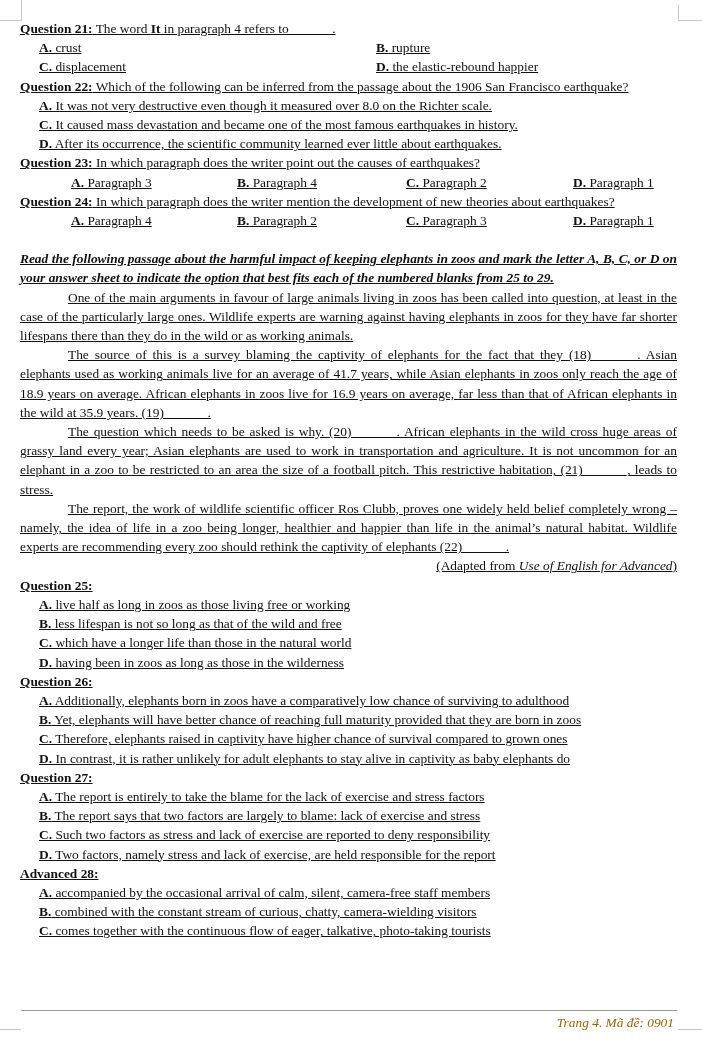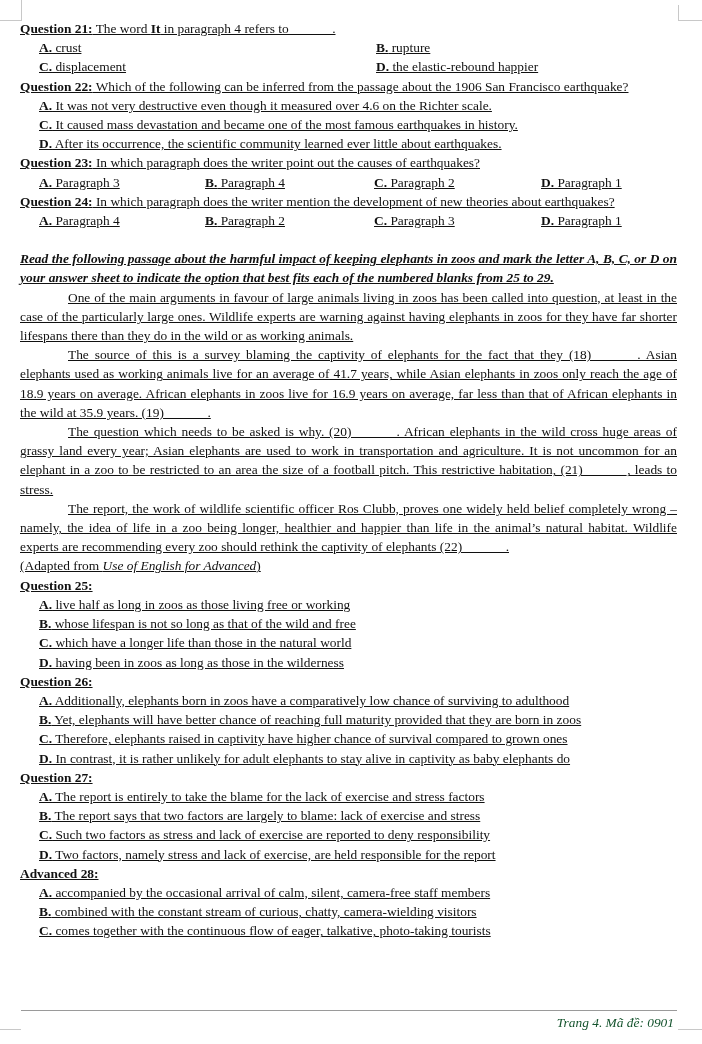--- a/index.html
+++ b/index.html
@@ -15,33 +15,33 @@
     .corner-br { left: 678px; top: 1029px; width: 24px; height: 0; border-top-width: 1px; }
 
     #page { position: absolute; left: 20px; top: 19px; width: 657px; text-decoration: underline; }
     .q-line { text-align: justify; text-align-last: left; }
     .q-label { font-weight: bold; }
     .opt-b { font-weight: bold; }
     .opts-2 { display: flex; padding-left: 19px; }
     .opts-2 > div { flex: 0 0 auto; }
     .opts-2 .c1 { width: 337px; }
     .opts-4 { display: flex; padding-left: 19px; }
-    .opts-4 > div:nth-child(1) { width: 166px; }
+    .opts-4 > div:nth-child(1) { width: 166px; margin-left: 32px; }
     .opts-4 > div:nth-child(2) { width: 169px; }
     .opts-4 > div:nth-child(3) { width: 167px; }
     .opt-row { padding-left: 19px; }
     .underline { text-decoration: underline; font-weight: bold; }
     .spacer { height: 19px; }
     .instruction { font-weight: bold; font-style: italic; text-align: justify; }
     .para { text-align: justify; text-indent: 48px; }
-    .source { }
+    .source { text-align: right; }
     .source i { font-style: italic; }
 
     .footer-rule { position: absolute; left: 21px; top: 1010px; width: 656px; height: 0; border-top: 1px solid #9a9a9a; }
-    .footer-text { position: absolute; right: 28px; top: 1013px; font-style: italic; color: #14532d; font-size: 13.4px; }
+    .footer-text { position: absolute; right: 28px; top: 1013px; font-style: italic; color: #a16207; font-size: 13.4px; }
   </style>
 </head>
 <body>
 
 <div class="corner corner-tl"></div>
 <div class="corner corner-tr"></div>
 <div class="corner corner-bl"></div>
 <div class="corner corner-br"></div>
 
 <div id="page">
@@ -55,21 +55,21 @@
       <div><span class="opt-b">B.</span><span> rupture</span></div>
     </div>
     <div class="opts-2">
       <div class="c1"><span class="opt-b">C.</span><span> displacement</span></div>
       <div><span class="opt-b">D.</span><span> the elastic-rebound happier</span></div>
     </div>
   </div>
 
   <div>
     <div class="q-line"><span class="q-label">Question 22:</span><span> Which of the following can be inferred from the passage about the 1906 San Francisco earthquake?</span></div>
-    <div class="opt-row"><span class="opt-b">A.</span><span> It was not very destructive even though it measured over 4.6 on the Richter scale.</span></div>
+    <div class="opt-row"><span class="opt-b">A.</span><span> It was not very destructive even though it measured over 8.0 on the Richter scale.</span></div>
     <div class="opt-row"><span class="opt-b">C.</span><span> It caused mass devastation and became one of the most famous earthquakes in history.</span></div>
     <div class="opt-row"><span class="opt-b">D.</span><span> After its occurrence, the scientific community learned ever little about earthquakes.</span></div>
   </div>
 
   <div>
     <div class="q-line"><span class="q-label">Question 23:</span><span> In which paragraph does the writer point out the causes of earthquakes?</span></div>
     <div class="opts-4">
       <div><span class="opt-b">A.</span><span> Paragraph 3</span></div>
       <div><span class="opt-b">B.</span><span> Paragraph 4</span></div>
       <div><span class="opt-b">C.</span><span> Paragraph 2</span></div>
@@ -94,21 +94,21 @@
     <div class="para">One of the main arguments in favour of large animals living in zoos has been called into question, at least in the case of the particularly large ones. Wildlife experts are warning against having elephants in zoos for they have far shorter lifespans there than they do in the wild or as working animals.</div>
     <div class="para">The source of this is a survey blaming the captivity of elephants for the fact that they (18) ______. Asian elephants used as working animals live for an average of 41.7 years, while Asian elephants in zoos only reach the age of 18.9 years on average. African elephants in zoos live for 16.9 years on average, far less than that of African elephants in the wild at 35.9 years. (19) ______.</div>
     <div class="para">The question which needs to be asked is why. (20) ______. African elephants in the wild cross huge areas of grassy land every year; Asian elephants are used to work in transportation and agriculture. It is not uncommon for an elephant in a zoo to be restricted to an area the size of a football pitch. This restrictive habitation, (21) ______, leads to stress.</div>
     <div class="para">The report, the work of wildlife scientific officer Ros Clubb, proves one widely held belief completely wrong – namely, the idea of life in a zoo being longer, healthier and happier than life in the animal’s natural habitat. Wildlife experts are recommending every zoo should rethink the captivity of elephants (22) ______.</div>
     <div class="source"><span>(Adapted from </span><i>Use of English for Advanced</i><span>)</span></div>
   </div>
 
   <div>
     <div class="q-label">Question 25:</div>
     <div class="opt-row"><span class="opt-b">A.</span><span> live half as long in zoos as those living free or working</span></div>
-    <div class="opt-row"><span class="opt-b">B.</span><span> whose lifespan is not so long as that of the wild and free</span></div>
+    <div class="opt-row"><span class="opt-b">B.</span><span> less lifespan is not so long as that of the wild and free</span></div>
     <div class="opt-row"><span class="opt-b">C.</span><span> which have a longer life than those in the natural world</span></div>
     <div class="opt-row"><span class="opt-b">D.</span><span> having been in zoos as long as those in the wilderness</span></div>
   </div>
 
   <div>
     <div class="q-label">Question 26:</div>
     <div class="opt-row"><span class="opt-b">A.</span><span> Additionally, elephants born in zoos have a comparatively low chance of surviving to adulthood</span></div>
     <div class="opt-row"><span class="opt-b">B.</span><span> Yet, elephants will have better chance of reaching full maturity provided that they are born in zoos</span></div>
     <div class="opt-row"><span class="opt-b">C.</span><span> Therefore, elephants raised in captivity have higher chance of survival compared to grown ones</span></div>
     <div class="opt-row"><span class="opt-b">D.</span><span> In contrast, it is rather unlikely for adult elephants to stay alive in captivity as baby elephants do</span></div>

